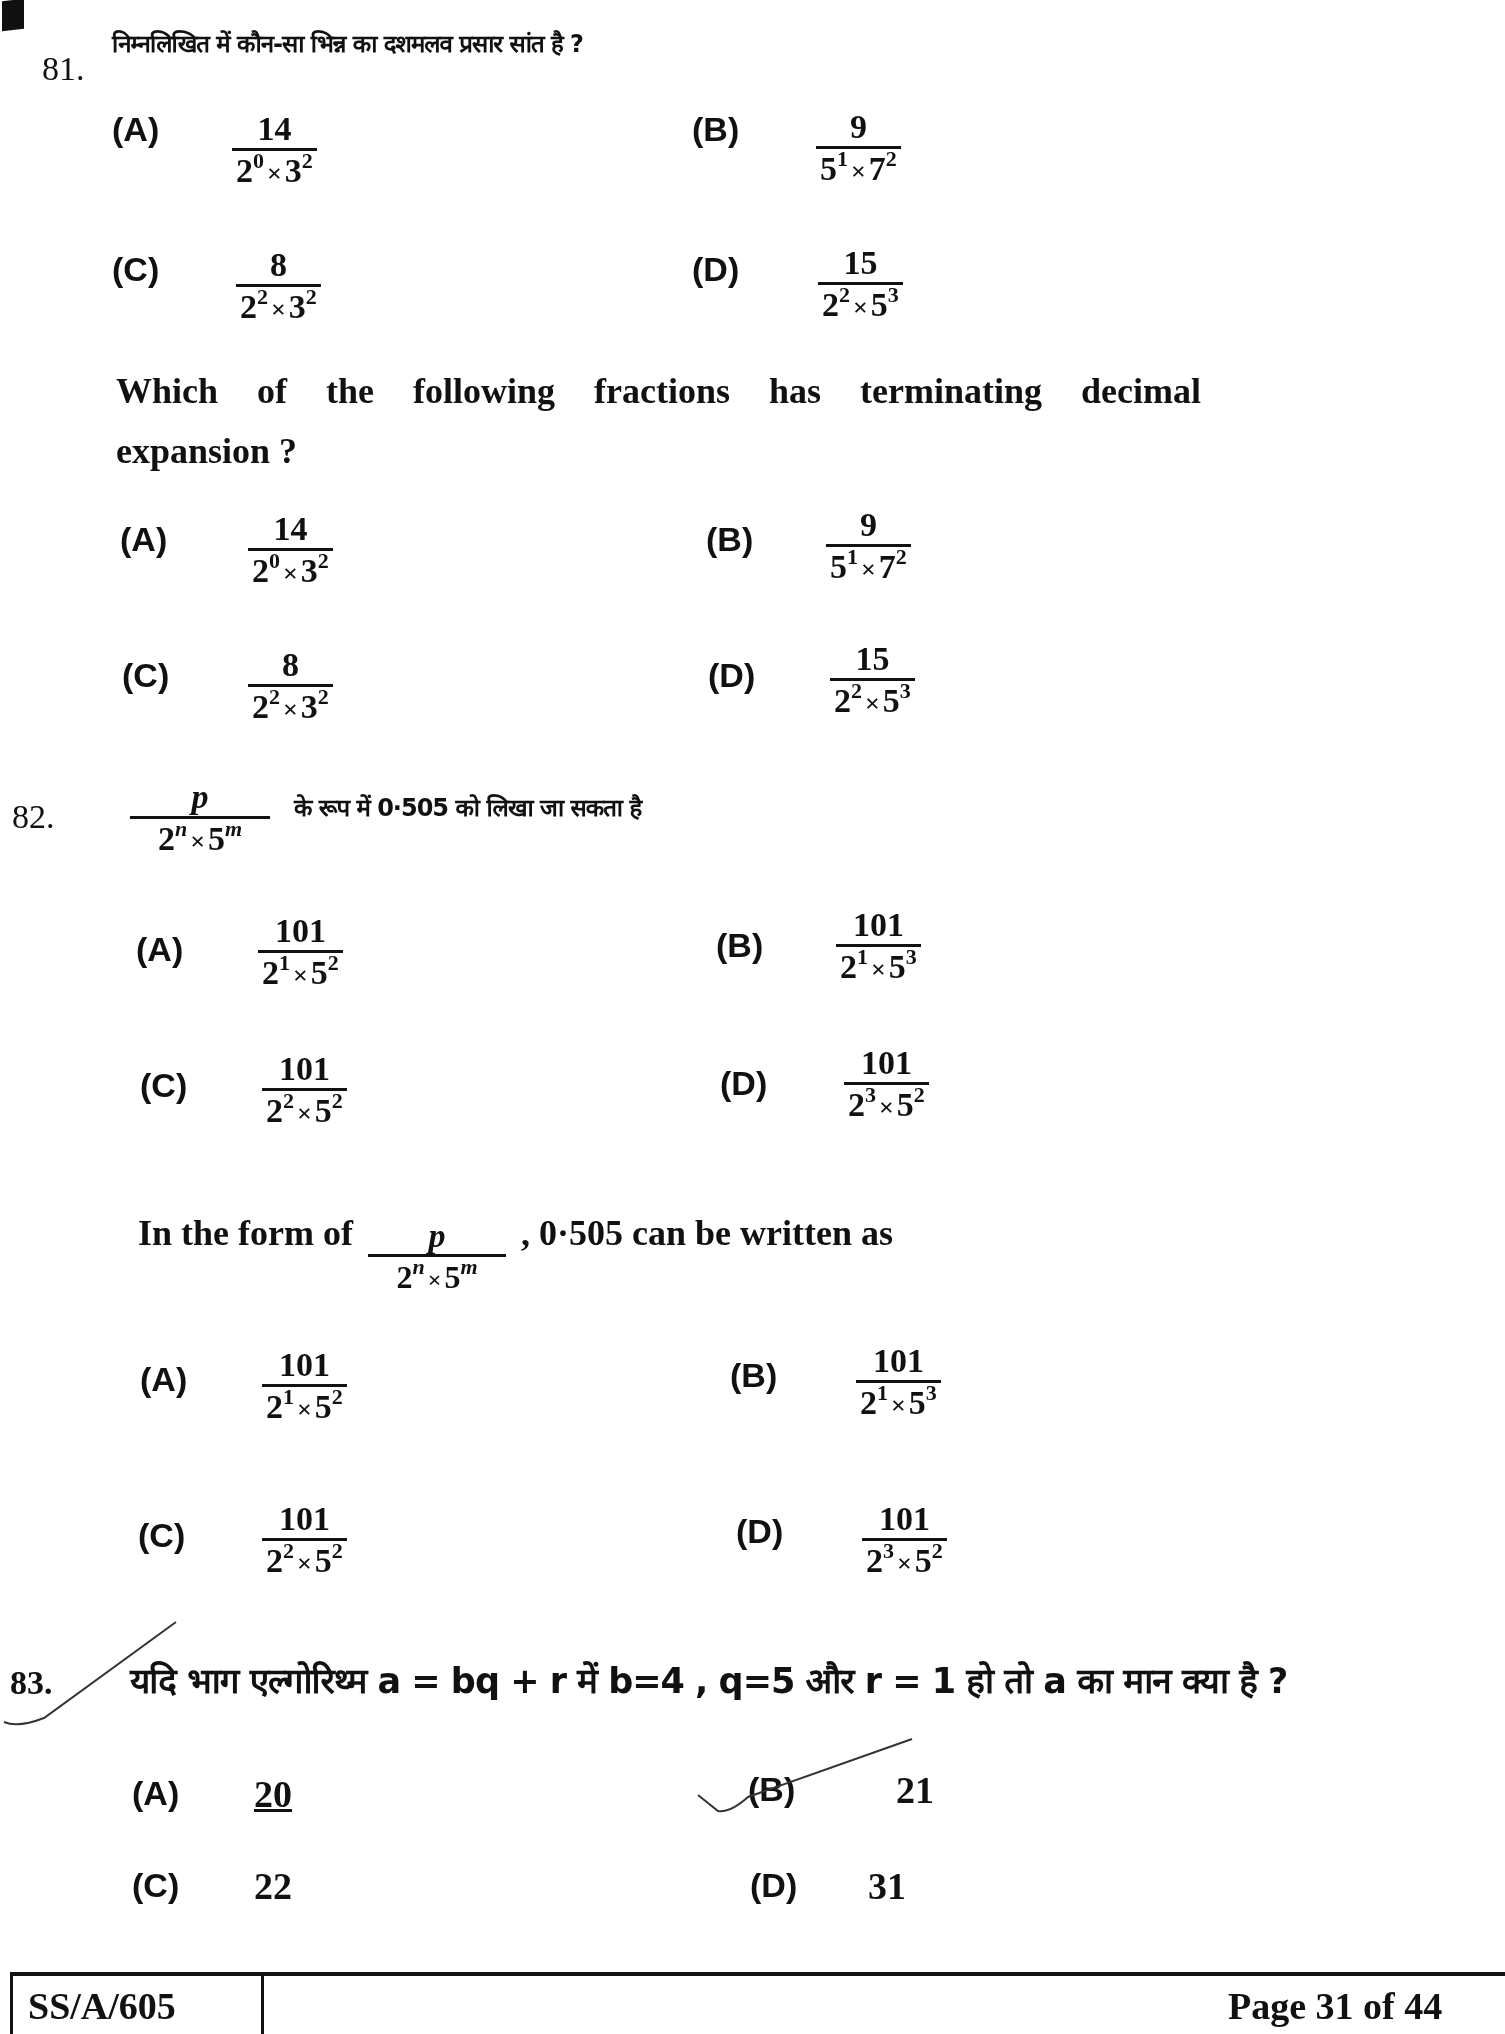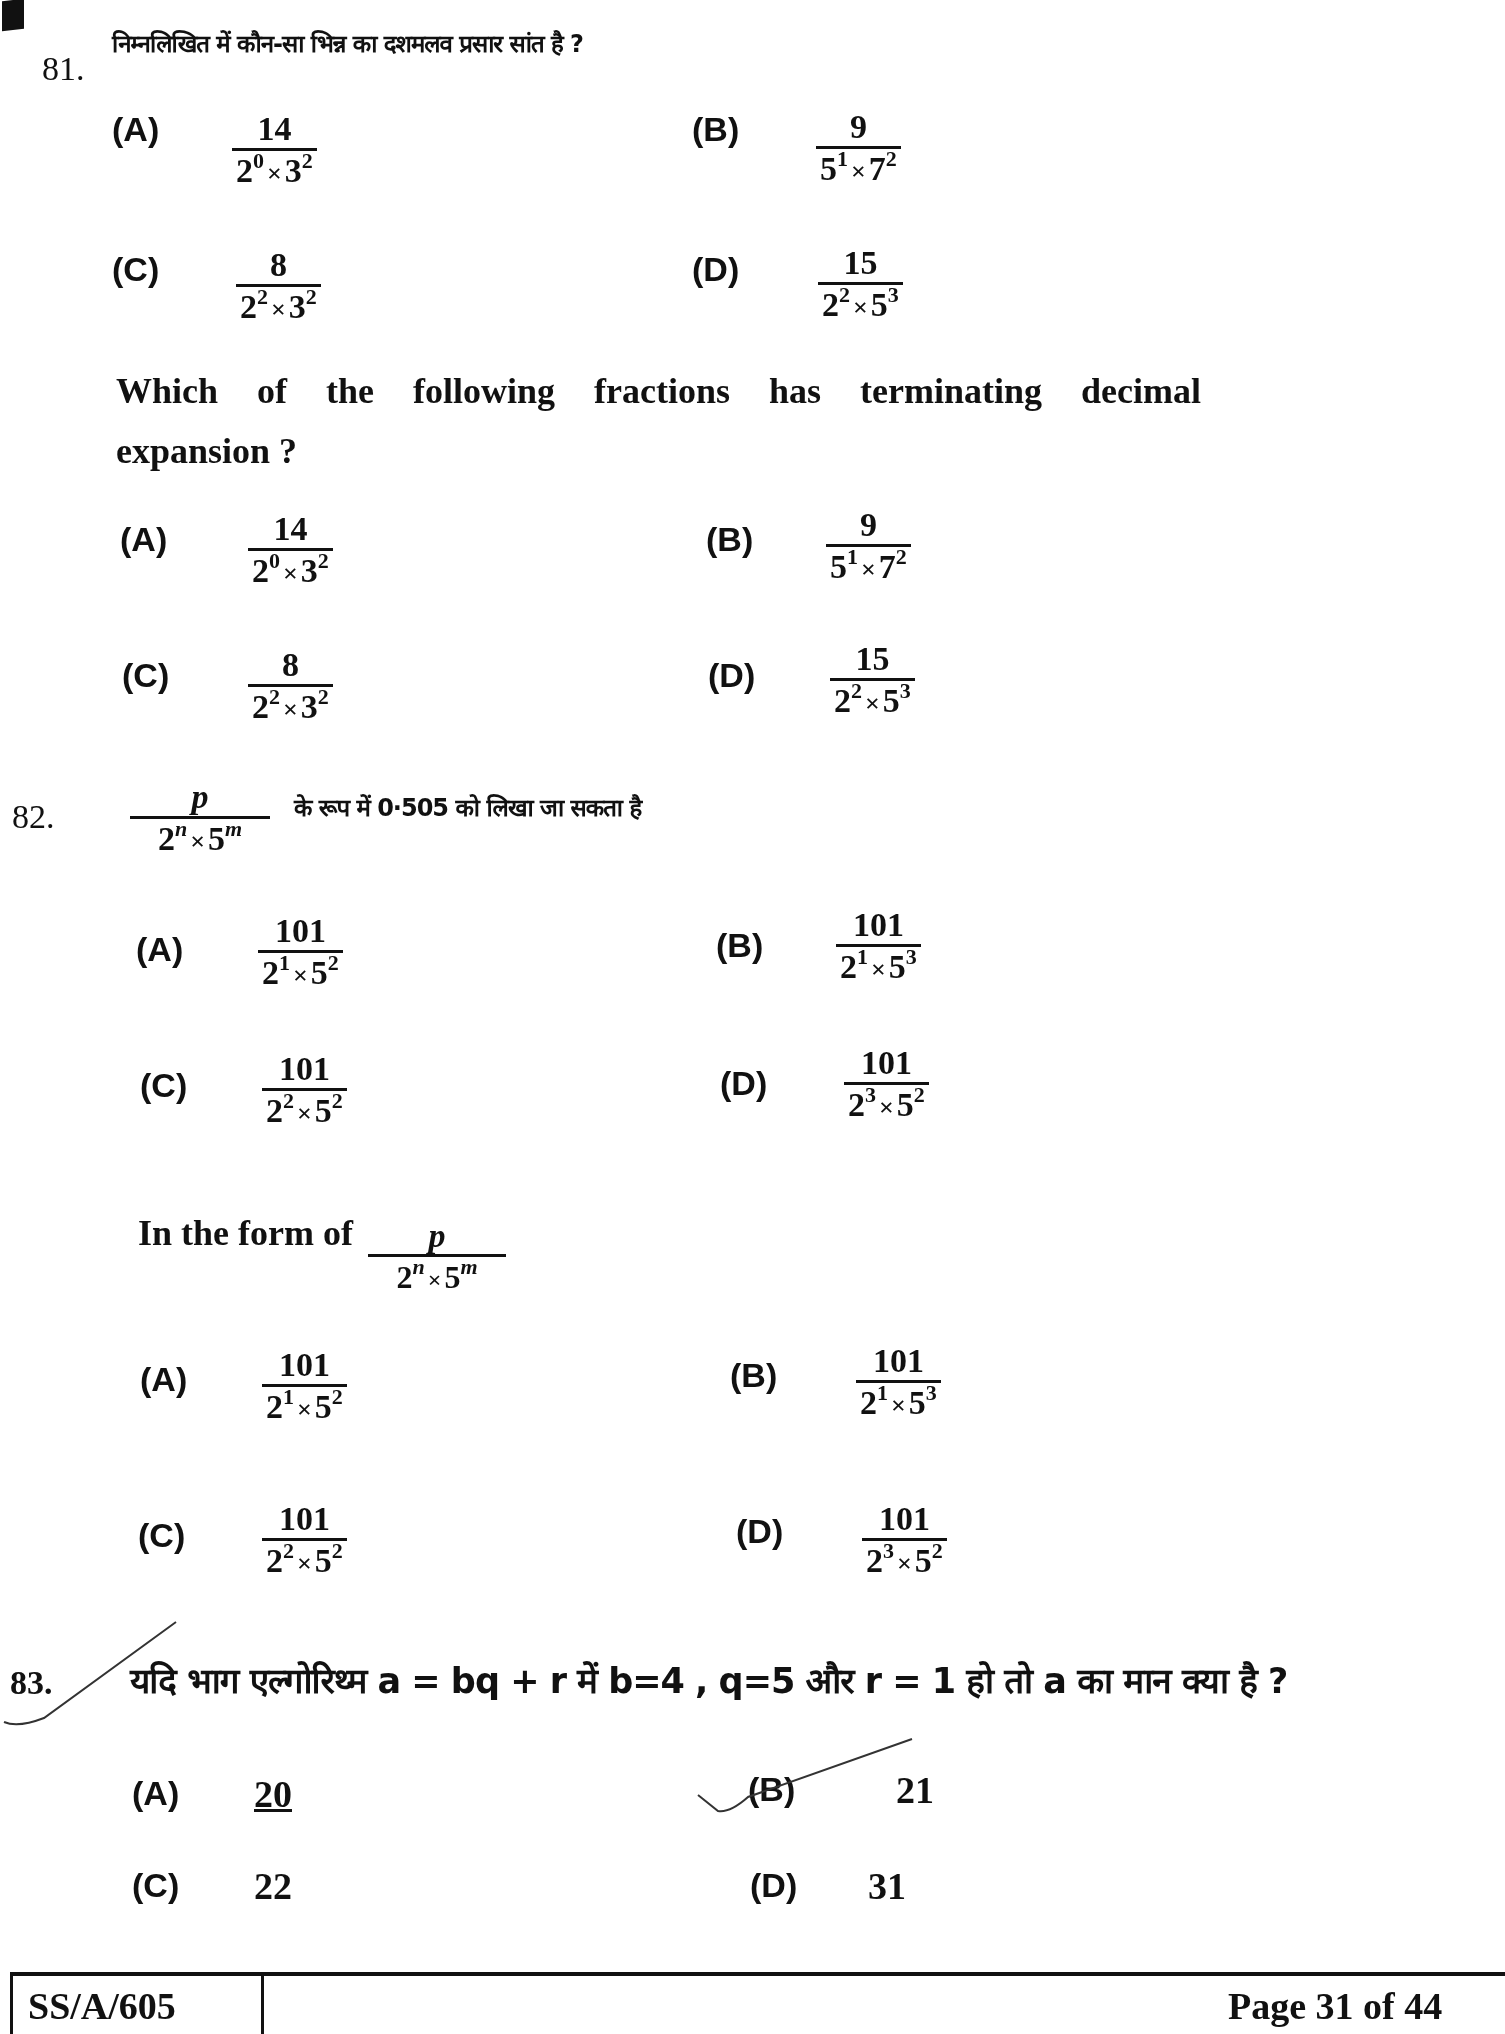--- a/index.html
+++ b/index.html
@@ -132,20 +132,21 @@
     </div>
   </div>
 
 <div class="abs eng" style="left:138px;top:1196px;white-space:nowrap;">
   <span>In the form of</span>
   <span class="inline-frac">
     <span class="num">p</span>
     <span class="bar" style="width:138px;"></span>
     <span class="den"><span>2</span><sup>n</sup><span class="times" style="font-size:24px;padding:0 3px;">×</span><span>5</span><sup>m</sup></span>
   </span>
+  <span>, 0·505 can be written as</span>
 </div>
 
 <div id="q82e">
     <div class="opt-label" style="left: 140px; top: 1360px;">(A)</div>
     <div class="frac" style="left: 262px; top: 1346px;">
       <span class="num">101</span>
       <span class="bar"></span>
       <span class="den"><span>2</span><sup>1</sup><span class="times">×</span><span>5</span><sup>2</sup></span>
     </div>
     <div class="opt-label" style="left: 730px; top: 1356px;">(B)</div>

